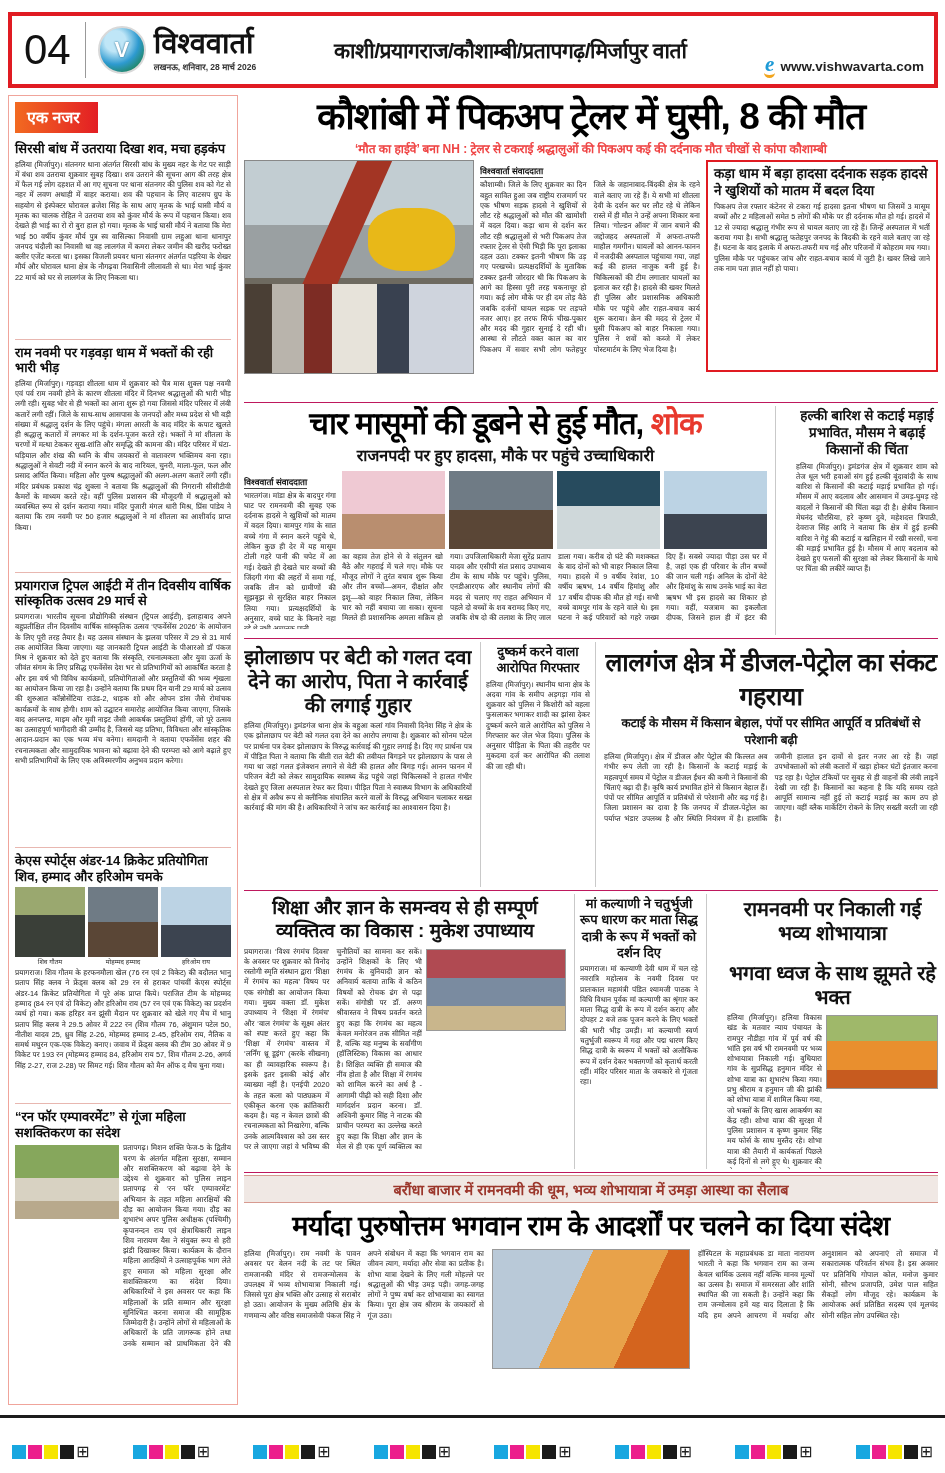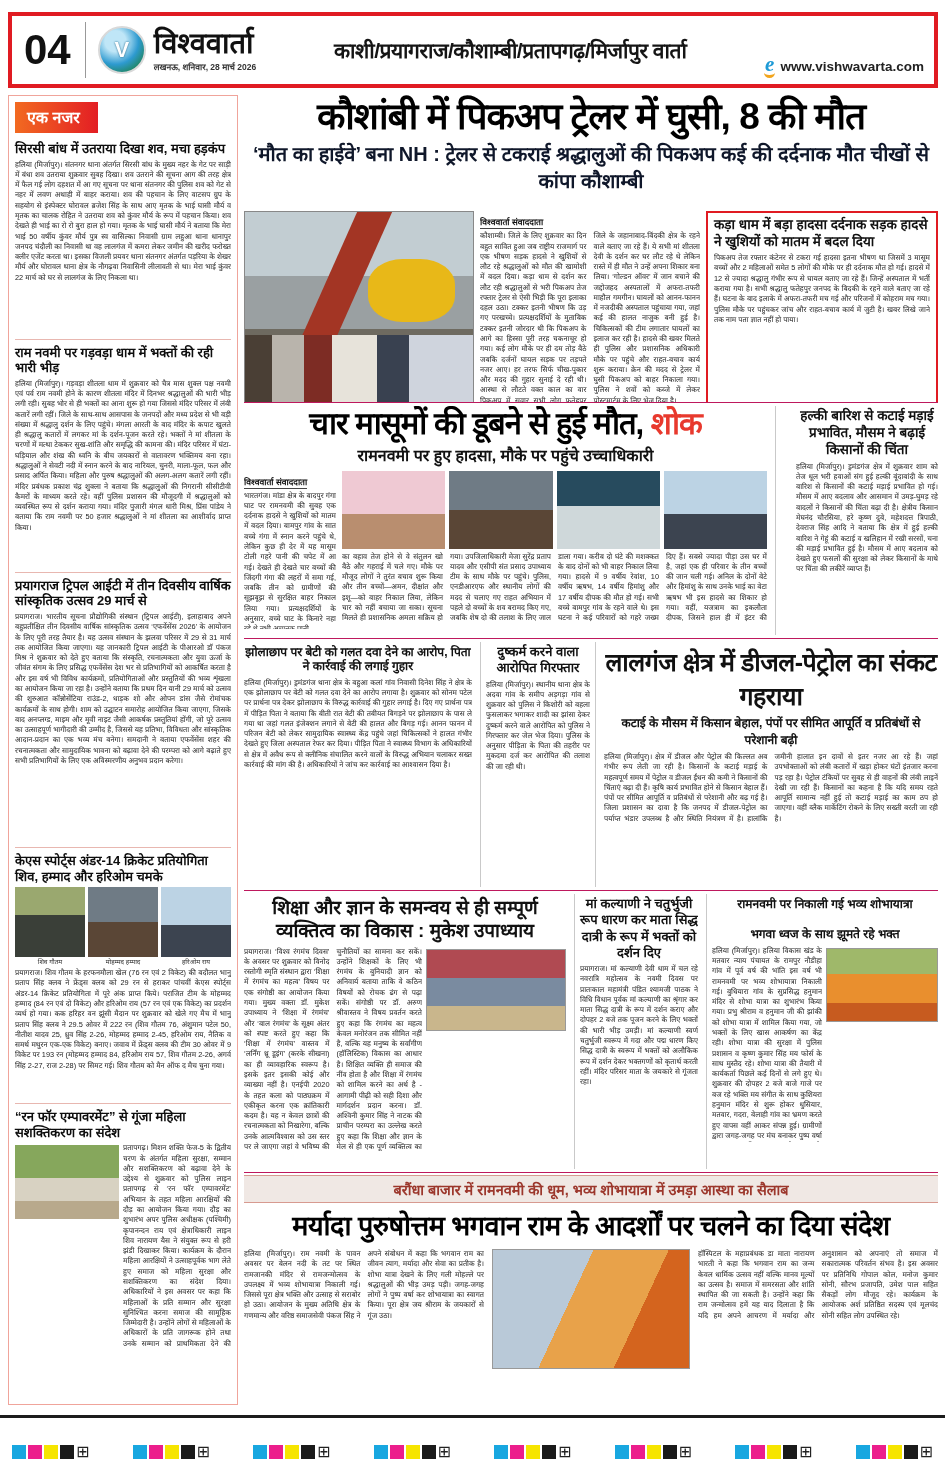--- a/index.html
+++ b/index.html
@@ -1,21 +1,21 @@
 <!DOCTYPE html>
 <html><head>
 <meta charset="utf-8">
 <style>
   html,body{margin:0;padding:0;background:#e9e9e9;}
   .page{position:relative;width:945px;height:1473px;background:#ffffff;margin:0 auto;
         font-family:"Liberation Sans","DejaVu Sans",sans-serif;color:#111;overflow:hidden;}
   
   .mast{position:absolute;left:8px;top:12px;right:7px;height:68px;border:4px solid #e01b22;
         display:flex;align-items:center;}
-  .pageno{font-size:42px;font-weight:bold;color:#111;padding:0 10px 0 12px;line-height:1;}
+  .pageno{font-size:42px;font-weight:normal;color:#111;padding:0 10px 0 12px;line-height:1;}
   .mast-div{width:1px;background:#999;align-self:stretch;margin:6px 4px;}
   .logo{width:44px;height:44px;border-radius:50%;margin:0 8px;
         background:radial-gradient(circle at 35% 30%,#bfe6f7 0 25%,#2e9ad0 55%,#1b7f3a 90%);
         display:flex;align-items:center;justify-content:center;border:2px solid #d9d9d9;}
   .logo span{color:#fff;font-weight:bold;font-size:22px;text-shadow:0 0 2px #05527a;}
   .brand .nm{font-size:29px;font-weight:bold;color:#111;line-height:1;}
   .brand .dt{font-size:8.5px;font-weight:bold;color:#333;margin-top:3px;}
   .edition{flex:1;text-align:center;font-size:21px;font-weight:bold;color:#151515;letter-spacing:-.5px;}
   .site{display:flex;align-items:center;gap:5px;padding-right:10px;align-self:flex-end;margin-bottom:6px;}
   .site .e{font-family:"Liberation Serif",serif;font-style:italic;font-weight:bold;font-size:21px;
@@ -50,31 +50,31 @@
   .ph-kid3{background:linear-gradient(180deg,#274b5e 0 45%,#cfd8da 45% 100%);}
   .ph-kid4{background:linear-gradient(180deg,#bcd3e4 0 55%,#3c4450 55% 100%);}
   .ph-sem{background:linear-gradient(180deg,#b04a52 0 35%,#7a8ba0 35% 70%,#c9b68c 70% 100%);}
   .ph-yatra{background:linear-gradient(180deg,#9fb86a 0 35%,#e98f2e 35% 75%,#c75b1f 75% 100%);}
   .ph-run{background:linear-gradient(180deg,#86a75c 0 45%,#d8d2c2 45% 75%,#b8a98c 75% 100%);}
   .ph-sadhu{background:linear-gradient(115deg,#b9c9d8 0 40%,#e8a24a 40% 70%,#d4641e 70% 100%);}
   .ph-boy{background:linear-gradient(180deg,#9aa86f 0 40%,#3a3f38 40% 100%);}
   
   .sec{border-bottom:1px solid #be185d;box-sizing:border-box;overflow:hidden;}
   .h-xl{font-size:37px;font-weight:bold;text-align:center;line-height:1.06;letter-spacing:-1px;color:#000;margin:2px 0 4px;}
-  .deck{font-size:20px;font-weight:bold;text-align:center;color:#0f172a;margin:0 0 17px;}
+  .deck{font-size:12px;font-weight:bold;text-align:center;color:#ef4444;margin:0 0 3px;}
   .byline{font-size:8.6px;font-weight:bold;border-bottom:1px solid #444;display:inline-block;margin-bottom:2px;}
   .leadrow{display:flex;gap:6px;}
   .kadabox{border:2px solid #e01b22;padding:4px 6px;box-sizing:border-box;overflow:hidden;}
   .kadabox .kh{font-size:13.5px;font-weight:bold;line-height:1.22;margin-bottom:3px;}
   .h-l{font-size:31px;font-weight:bold;text-align:center;letter-spacing:-1px;line-height:1.05;margin:2px 0 3px;color:#000;}
   .h-l .accent{color:#e8392d;}
   .subhead{font-size:16px;font-weight:bold;text-align:center;margin:0 0 5px;}
   .cols2{column-count:2;column-gap:7px;}
   .cols4{column-count:4;column-gap:7px;}
-  .h-m{font-size:12px;font-weight:bold;text-align:center;line-height:1.2;margin:3px 0 4px;}
+  .h-m{font-size:20px;font-weight:bold;text-align:center;line-height:1.2;margin:3px 0 4px;}
   .h-s{font-size:13px;font-weight:bold;text-align:center;line-height:1.25;margin:2px 0 3px;}
   .h-lal{font-size:25px;font-weight:bold;text-align:center;letter-spacing:-.5px;margin:2px 0 2px;}
   .h-sub2{font-size:12px;font-weight:bold;text-align:center;margin:0 0 4px;}
   .rowflex{display:flex;gap:8px;}
   .bstrip{background:#f0e8e4;border-top:1px solid #d79a90;border-bottom:1px solid #d79a90;
           color:#9c372c;font-weight:bold;font-size:14.5px;text-align:center;padding:3px 0;margin-bottom:2px;}
   .h-bot{font-size:27px;font-weight:bold;text-align:center;letter-spacing:-.5px;margin:3px 0 6px;color:#000;}
   
   .footrule{position:absolute;left:0;right:0;bottom:55px;height:3px;background:#1c1c1c;}
   .cmyk{position:absolute;left:12px;right:12px;bottom:14px;display:flex;justify-content:space-between;}
@@ -174,21 +174,21 @@
             <div class="kh">कड़ा धाम में बड़ा हादसा दर्दनाक सड़क हादसे ने खुशियों को मातम में बदल दिया</div>
             <div class="bt" style="height:78px;overflow:hidden;margin-top:3px;">पिकअप तेज रफ्तार कंटेनर से टकरा गई हादसा इतना भीषण था जिसमें 3 मासूम बच्चों और 2 महिलाओं समेत 5 लोगों की मौके पर ही दर्दनाक मौत हो गई। हादसे में 12 से ज्यादा श्रद्धालु गंभीर रूप से घायल बताए जा रहे हैं। जिन्हें अस्पताल में भर्ती कराया गया है। सभी श्रद्धालु फतेहपुर जनपद के बिदकी के रहने वाले बताए जा रहे हैं। घटना के बाद इलाके में अफरा-तफरी मच गई और परिजनों में कोहराम मच गया। पुलिस मौके पर पहुंचकर जांच और राहत-बचाव कार्य में जुटी है। खबर लिखे जाने तक नाम पता ज्ञात नहीं हो पाया।</div>
           </div>
         </div>
       </section>
 
       <section class="sec" style="height:236px;padding:3px 0;">
         <div class="rowflex" style="height:100%;">
           <div style="flex:1;overflow:hidden;">
             <h2 class="h-l"><span>चार मासूमों की डूबने से हुई मौत, </span><span class="accent">शोक</span></h2>
-            <div class="subhead">रामनवमी पर हुए हादसा, मौके पर पहुंचे उच्चाधिकारी</div>
+            <div class="subhead">राजनपदी पर हुए हादसा, मौके पर पहुंचे उच्चाधिकारी</div>
             <div class="rowflex" style="gap:6px;">
               <div style="width:92px;flex:0 0 92px;overflow:hidden;height:158px;">
                 <span class="byline">विश्ववार्ता संवाददाता</span>
                 <div class="bt" style="height:144px;overflow:hidden;">भारतगंज। मांडा क्षेत्र के बादपुर गंगा घाट पर रामनवमी की सुबह एक दर्दनाक हादसे ने खुशियों को मातम में बदल दिया। बामपुर गांव के सात बच्चे गंगा में स्नान करने पहुंचे थे, लेकिन कुछ ही देर में यह मासूम टोली गहरे पानी की चपेट में आ गई। देखते ही देखते चार बच्चों की जिंदगी गंगा की लहरों में समा गई, जबकि तीन को ग्रामीणों की सूझबूझ से सुरक्षित बाहर निकाल लिया गया। प्रत्यक्षदर्शियों के अनुसार, बच्चे घाट के किनारे नहा रहे थे तभी अचानक पानी</div>
               </div>
               <div style="flex:1;overflow:hidden;">
                 <div style="display:flex;gap:4px;">
                   <div class="ph ph-kid1" style="flex:1;height:78px;"></div>
                   <div class="ph ph-kid2" style="flex:1;height:78px;"></div>
                   <div class="ph ph-kid3" style="flex:1;height:78px;"></div>
@@ -227,21 +227,21 @@
         <div class="rowflex" style="height:100%;">
           <div style="width:322px;flex:0 0 322px;overflow:hidden;">
             <h3 class="h-m" style="font-size:19px;">शिक्षा और ज्ञान के समन्वय से ही सम्पूर्ण व्यक्तित्व का विकास : मुकेश उपाध्याय</h3>
             <div class="ph ph-sem" style="float:right;width:138px;height:80px;margin:2px 0 2px 4px;border:1px solid #999;"></div>
             <div class="bt cols2" style="height:212px;overflow:hidden;">प्रयागराज। ‘विश्व रंगमंच दिवस’ के अवसर पर शुक्रवार को विनोद रस्तोगी स्मृति संस्थान द्वारा ‘शिक्षा में रंगमंच का महत्व’ विषय पर एक संगोष्ठी का आयोजन किया गया। मुख्य वक्ता डॉ. मुकेश उपाध्याय ने ‘शिक्षा में रंगमंच’ और ‘बाल रंगमंच’ के सूक्ष्म अंतर को स्पष्ट करते हुए कहा कि ‘शिक्षा में रंगमंच’ वास्तव में ‘लर्निंग थ्रू डूइंग’ (करके सीखना) का ही व्यावहारिक स्वरूप है। इसके इतर इसकी कोई और व्याख्या नहीं है। एनईपी 2020 के तहत कला को पाठ्यक्रम में एकीकृत करना एक क्रांतिकारी कदम है। यह न केवल छात्रों की रचनात्मकता को निखारेगा, बल्कि उनके आत्मविश्वास को उस स्तर पर ले जाएगा जहां वे भविष्य की चुनौतियों का सामना कर सकें। उन्होंने शिक्षकों के लिए भी रंगमंच के बुनियादी ज्ञान को अनिवार्य बताया ताकि वे कठिन विषयों को रोचक ढंग से पढ़ा सकें। संगोष्ठी पर डॉ. अरुण श्रीवास्तव ने विषय प्रवर्तन करते हुए कहा कि रंगमंच का महत्व केवल मनोरंजन तक सीमित नहीं है, बल्कि यह मनुष्य के सर्वांगीण (हॉलिस्टिक) विकास का आधार है। शिक्षित व्यक्ति ही समाज की नींव होता है और शिक्षा में रंगमंच को शामिल करने का अर्थ है - आगामी पीढ़ी को सही दिशा और मार्गदर्शन प्रदान करना। डॉ. अश्विनी कुमार सिंह ने नाटक की प्राचीन परम्परा का उल्लेख करते हुए कहा कि शिक्षा और ज्ञान के मेल से ही एक पूर्ण व्यक्तित्व का निर्माण होता है। आज के दौर में ‘थिएटर एजुकेशन’ बच्चों के लिए अनिवार्य है। संगोष्ठी की अध्यक्षता संस्थान के अध्यक्ष अभिलाष नारायण ने की, जबकि सचिव अजय मुखर्जी ने मंचासीन अतिथियों का स्वागत करते हुए संगोष्ठी की रूपरेखा प्रस्तुत की। समापन कार्यक्रम के क्रम में वरिष्ठ रंगकर्मी व भारतेन्दु नाट्य अकादमी के पूर्व छात्र शिव गुप्ता ने सभी के प्रति धन्यवाद ज्ञापन किया। इस अवसर पर विनोद रस्तोगी स्मृति संस्थान के पदाधिकारियों सहित शहर के नाट्य प्रेमी और छात्र उपस्थित रहे।</div>
           </div>
           <div style="width:118px;flex:0 0 118px;border-left:1px solid #c9c9c9;padding-left:5px;overflow:hidden;">
             <h3 class="h-s">मां कल्याणी ने चतुर्भुजी रूप धारण कर माता सिद्ध दात्री के रूप में भक्तों को दर्शन दिए</h3>
             <div class="bt" style="height:208px;overflow:hidden;">प्रयागराज। मां कल्याणी देवी धाम में चल रहे नवरात्रि महोत्सव के नवमी दिवस पर प्रातःकाल महामंत्री पंडित श्यामजी पाठक ने विधि विधान पूर्वक मां कल्याणी का श्रृंगार कर माता सिद्ध दात्री के रूप में दर्शन कराए और दोपहर 2 बजे तक पूजन करने के लिए भक्तों की भारी भीड़ उमड़ी। मां कल्याणी स्वर्ण चतुर्भुजी स्वरूप में गदा और पद्म धारण किए सिद्ध दात्री के स्वरूप में भक्तों को अलौकिक रूप में दर्शन देकर भक्तगणों को कृतार्थ करती रहीं। मंदिर परिसर माता के जयकारे से गूंजता रहा।</div>
           </div>
-          <div style="flex:1;border-left:1px solid #c9c9c9;padding-left:5px;overflow:hidden;">
+          <div style="flex:1;border-left:1px solid #c9c9c9;padding-left:20px;overflow:hidden;">
             <h3 class="h-m" style="margin-bottom:1px;">रामनवमी पर निकाली गई भव्य शोभायात्रा</h3>
             <h3 class="h-m" style="margin-top:16px;">भगवा ध्वज के साथ झूमते रहे भक्त</h3>
             <div class="ph ph-yatra" style="float:right;width:110px;height:72px;margin:2px 0 2px 4px;border:1px solid #999;"></div>
             <div class="bt" style="height:196px;overflow:hidden;">हलिया (मिर्जापुर)। हलिया विकास खंड के मतवार न्याय पंचायत के रामपुर नौडीहा गांव में पूर्व वर्ष की भांति इस वर्ष भी रामनवमी पर भव्य शोभायात्रा निकाली गई। बुधियारा गांव के सुप्रसिद्ध हनुमान मंदिर से शोभा यात्रा का शुभारंभ किया गया। प्रभु श्रीराम व हनुमान जी की झांकी को शोभा यात्रा में शामिल किया गया, जो भक्तों के लिए खास आकर्षण का केंद्र रही। शोभा यात्रा की सुरक्षा में पुलिस प्रशासन व कृष्ण कुमार सिंह मय फोर्स के साथ मुस्तैद रहे। शोभा यात्रा की तैयारी में कार्यकर्ता पिछले कई दिनों से लगे हुए थे। शुक्रवार की दोपहर 2 बजे बाजे गाजे पर बज रहे भक्ति मय संगीत के साथ कुशियरा हनुमान मंदिर से शुरू होकर धुसियार, मतवार, गदरा, बेलाही गांव का भ्रमण करते हुए वापस वहीं आकर संपन्न हुई। ग्रामीणों द्वारा जगह-जगह पर मंच बनाकर पुष्प वर्षा कर स्वागत किया गया। शोभायात्रा के दौरान लोग डीजे व बैण्ड बाजे के साथ जय श्रीराम के नारे लगाते हुए आगे बढ़ रहे थे। पूरा गांव राम मय सा हो गया था। पुजारी शिवकुमार मिश्र, रामकृष्ण सिंह, आकाश अपहरि, सुनील पाल, श्याम बहादुर पाल सहित काफी संख्या में लोग शामिल रहे।</div>
           </div>
         </div>
       </section>
 
       <section style="padding:2px 0;">
         <div class="bstrip">बरौंधा बाजार में रामनवमी की धूम, भव्य शोभायात्रा में उमड़ा आस्था का सैलाब</div>

